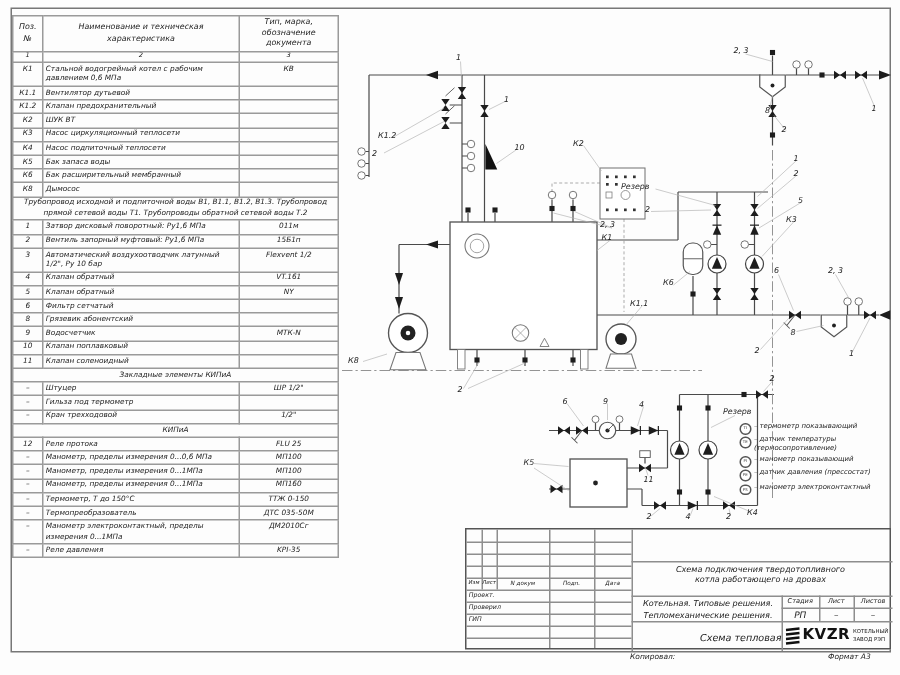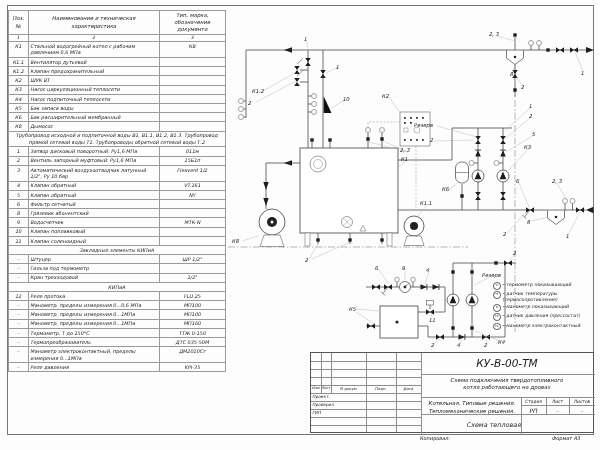--- a/index.html
+++ b/index.html
@@ -544,38 +544,47 @@
     <div class="cell" style="left:0;top:33px;width:10px;text-align:center;font-size:3.6px;">Изм</div>
     <div class="cell" style="left:10px;top:33px;width:10px;text-align:center;font-size:3.6px;">Лист</div>
     <div class="cell" style="left:20px;top:33px;width:35px;text-align:center;font-size:3.8px;">N докум</div>
     <div class="cell" style="left:55px;top:33px;width:30px;text-align:center;font-size:3.8px;">Подп.</div>
     <div class="cell" style="left:85px;top:33px;width:25px;text-align:center;font-size:3.8px;">Дата</div>
 
     <div class="cell" style="left:1.5px;top:41px;">Проект.</div>
     <div class="cell" style="left:1.5px;top:49px;">Проверил</div>
     <div class="cell" style="left:1.5px;top:57px;">ГИП</div>
 
-    <div class="cell code" style="left:110px;top:0;">КУ-В-00-ТМ</div>
 
     <div class="cell desc" style="left:110px;top:24px;">
       <div>Схема подключения твердотопливного</div>
       <div>котла работающего на дровах</div>
     </div>
 
     <div class="cell proj" style="left:112px;top:46px;">
       <div>Котельная. Типовые решения.</div>
       <div>Тепломеханические решения.</div>
     </div>
 
     <div class="cell stg" style="left:210px;top:45.5px;width:25px;">Стадия</div>
     <div class="cell stg" style="left:235px;top:45.5px;width:23px;">Лист</div>
     <div class="cell stg" style="left:258px;top:45.5px;width:26px;">Листов</div>
     <div class="cell stgval" style="left:210px;top:53.5px;width:25px;">РП</div>
     <div class="cell stgval" style="left:235px;top:53.5px;width:23px;">–</div>
     <div class="cell stgval" style="left:258px;top:53.5px;width:26px;">–</div>
 
     <div class="cell dname" style="left:112px;top:68px;">Схема тепловая</div>
 
+    <div class="logo">
+      <svg width="11" height="12" viewBox="0 0 11 12">
+        <path d="M1,2 L10,1 M1,5 L10,4 M1,8 L10,7 M1,11 L10,10" stroke="#111" stroke-width="1.6"></path>
+      </svg>
+      <span class="kvzr">KVZR</span>
+      <span class="cn">
+        <div>КОТЕЛЬНЫЙ</div>
+        <div>ЗАВОД РЭП</div>
+      </span>
+    </div>
   </div>
 
   <span class="footer-txt" style="left:420px;top:435px;">Копировал:</span>
   <span class="footer-txt" style="left:552px;top:435px;">Формат А3</span>
 </div>
 
 </body></html>

